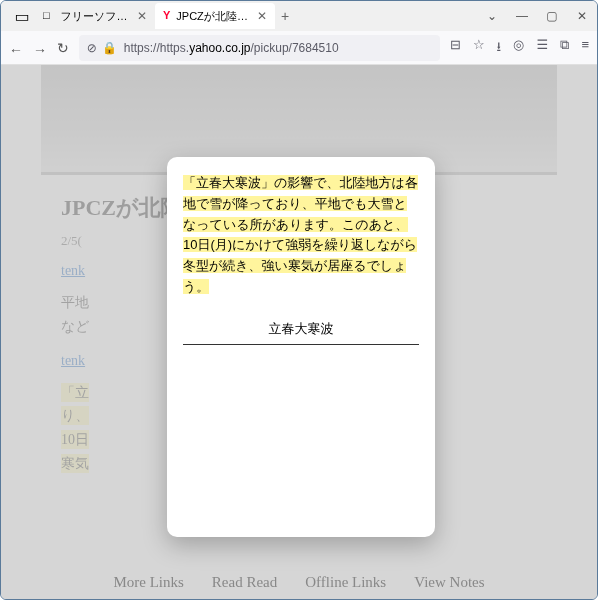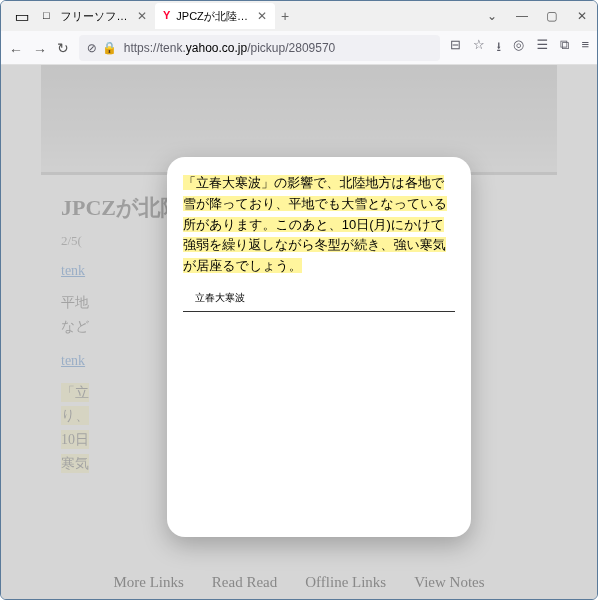--- a/index.html
+++ b/index.html
@@ -22,24 +22,24 @@
 .content { position: relative; height: calc(100% - 64px); overflow: hidden; }
 .overlay { position: absolute; inset: 0; background: rgba(200,200,200,0.75); }
 .page { padding: 0 60px; font-family: Georgia, serif; }
 .hero { height: 110px; background: linear-gradient(180deg, #b8b8b8, #d0d0d0 60%, #e8e8e8); margin: 0 -20px; border-bottom: 3px solid #aaa; }
 h1 { font-size: 22px; font-weight: bold; margin: 18px 0 10px; color: #222; }
 .date { font-size: 13px; color: #555; margin-bottom: 14px; }
 .link { color: #1060c0; text-decoration: underline; font-size: 14px; display: block; margin: 12px 0; }
 .body-text { font-size: 14px; line-height: 1.7; color: #333; margin-bottom: 14px; }
 .hl-body { background: #fff8b0; padding: 2px 0; }
 .footer-links { position: absolute; bottom: 8px; left: 0; right: 0; display: flex; justify-content: center; gap: 28px; font-size: 15px; color: #888; font-family: Georgia, serif; }
-.popup { position: absolute; top: 156px; left: 166px; width: 304px; height: 380px; background: #fff; border-radius: 18px; box-shadow: 0 8px 24px rgba(0,0,0,0.25); padding: 16px; z-index: 10; }
+.popup { position: absolute; top: 156px; left: 166px; width: 268px; height: 380px; background: #fff; border-radius: 10px; box-shadow: 0 8px 24px rgba(0,0,0,0.25); padding: 16px; z-index: 10; }
 .popup-text { font-size: 13px; line-height: 1.6; }
 .hl { background: #fff59d; }
-.popup-sub { margin-top: 8px; padding: 6px 12px; border-bottom: 1px solid #333; font-size: 10px; }
+.popup-sub { margin-top: 16px; padding: 6px 12px; border-bottom: 1px solid #333; font-size: 13px; text-align: center; }
 .favicon { width: 14px; height: 14px; display: inline-block; }
 </style>
 </head>
 <body>
 
 <div class="titlebar">
   <div class="tab-icon">▭</div>
   <div class="tab">
     <span class="favicon">□</span>
     <span class="tab-label">フリーソフト100</span>
@@ -61,23 +61,23 @@
 
 <div class="toolbar">
   <span class="nav-btn">←</span>
   <span class="nav-btn">→</span>
   <span class="nav-btn">↻</span>
   <div class="urlbar">
     <span>⊘</span>
     <span>🔒</span>
     <span class="url-full">
       <span>https://</span>
-        <span>tenk.</span>
+        <span>https.</span>
         <span class="url-domain">yahoo.co.jp</span>
-        <span>/pickup/2809570</span>
+        <span>/pickup/7684510</span>
     </span>
   </div>
   <div class="tool-icons">
     <span>⊟</span>
     <span>☆</span>
     <span>⭳</span>
     <span>◎</span>
     <span>☰</span>
     <span>⧉</span>
     <span>≡</span>

